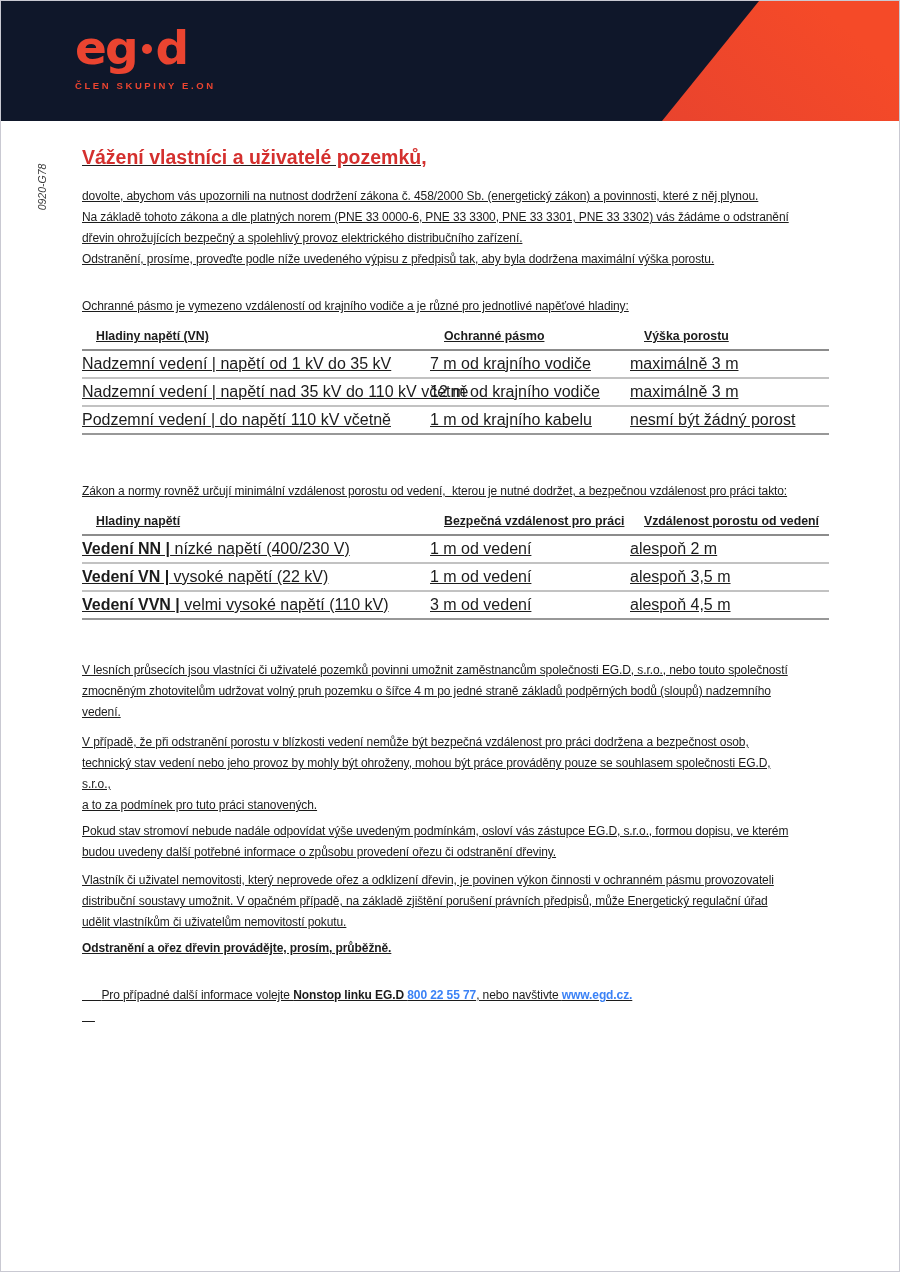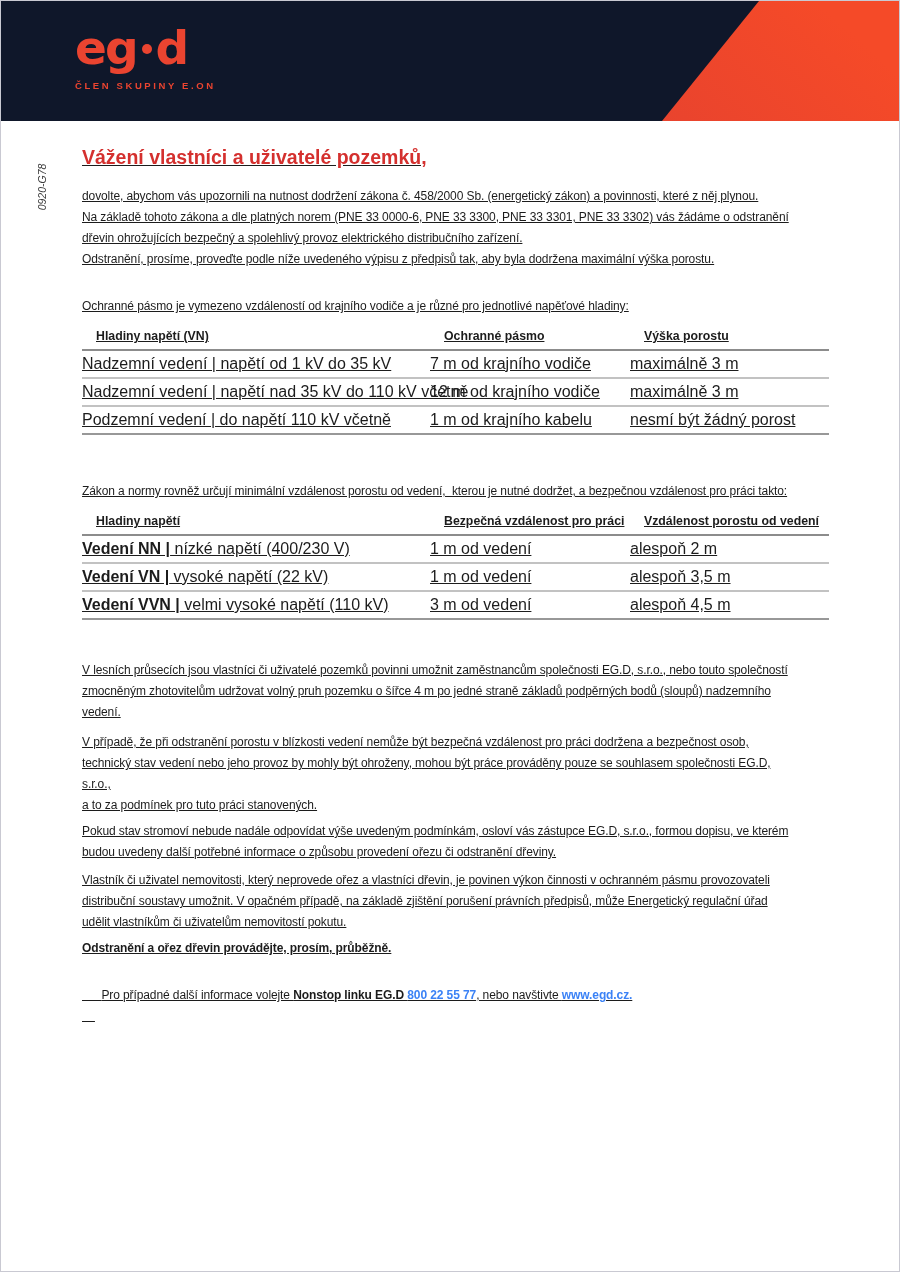--- a/index.html
+++ b/index.html
@@ -208,21 +208,21 @@
       <div class="line">s.r.o.,</div>
       <div class="line">a to za podmínek pro tuto práci stanovených.</div>
     </div>
 
     <div class="para p3">
       <div class="line">Pokud stav stromoví nebude nadále odpovídat výše uvedeným podmínkám, osloví vás zástupce EG.D, s.r.o., formou dopisu, ve kterém</div>
       <div class="line">budou uvedeny další potřebné informace o způsobu provedení ořezu či odstranění dřeviny.</div>
     </div>
 
     <div class="para p4">
-      <div class="line">Vlastník či uživatel nemovitosti, který neprovede ořez a vlastníci dřevin, je povinen výkon činnosti v ochranném pásmu provozovateli</div>
+      <div class="line">Vlastník či uživatel nemovitosti, který neprovede ořez a odklizení dřevin, je povinen výkon činnosti v ochranném pásmu provozovateli</div>
       <div class="line">distribuční soustavy umožnit. V opačném případě, na základě zjištění porušení právních předpisů, může Energetický regulační úřad</div>
       <div class="line">udělit vlastníkům či uživatelům nemovitostí pokutu.</div>
     </div>
 
     <div class="line p5">Odstranění a ořez dřevin provádějte, prosím, průběžně.</div>
 
     <div class="line p6">
       <span class="seg">Pro případné další informace volejte </span><span class="seg seg-bold">Nonstop linku EG.D </span><span class="seg seg-red">800 22 55 77</span><span class="seg">, nebo navštivte </span><span class="seg seg-red">www.egd.cz.</span>
     </div>
 

